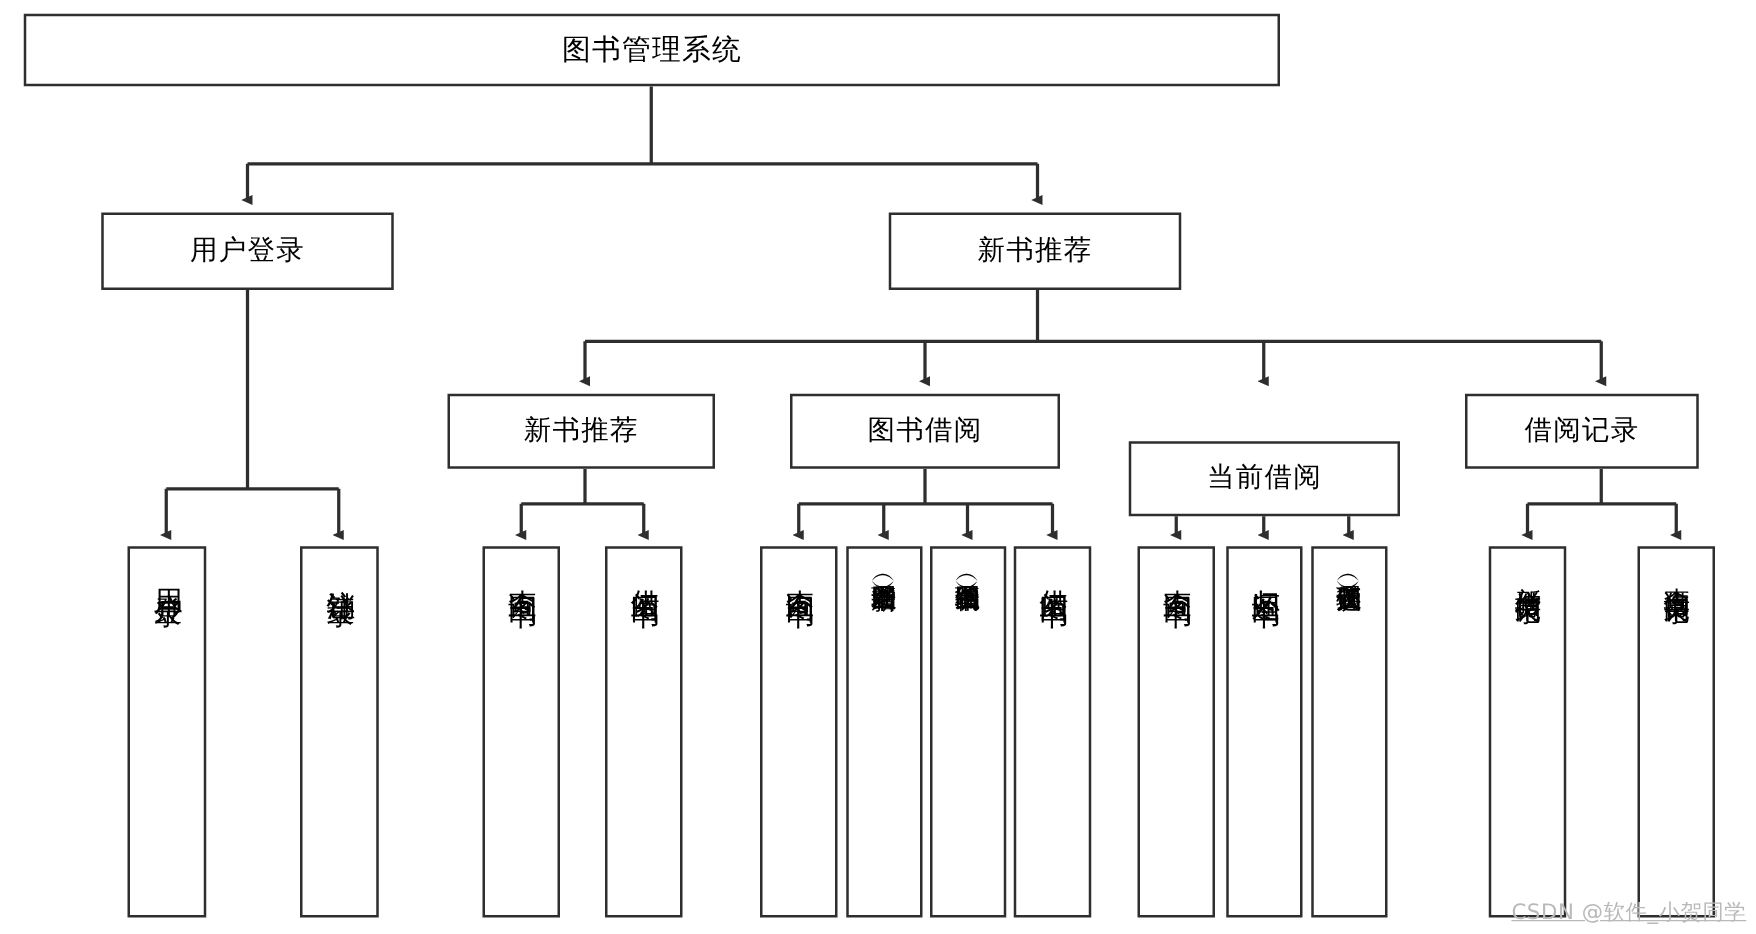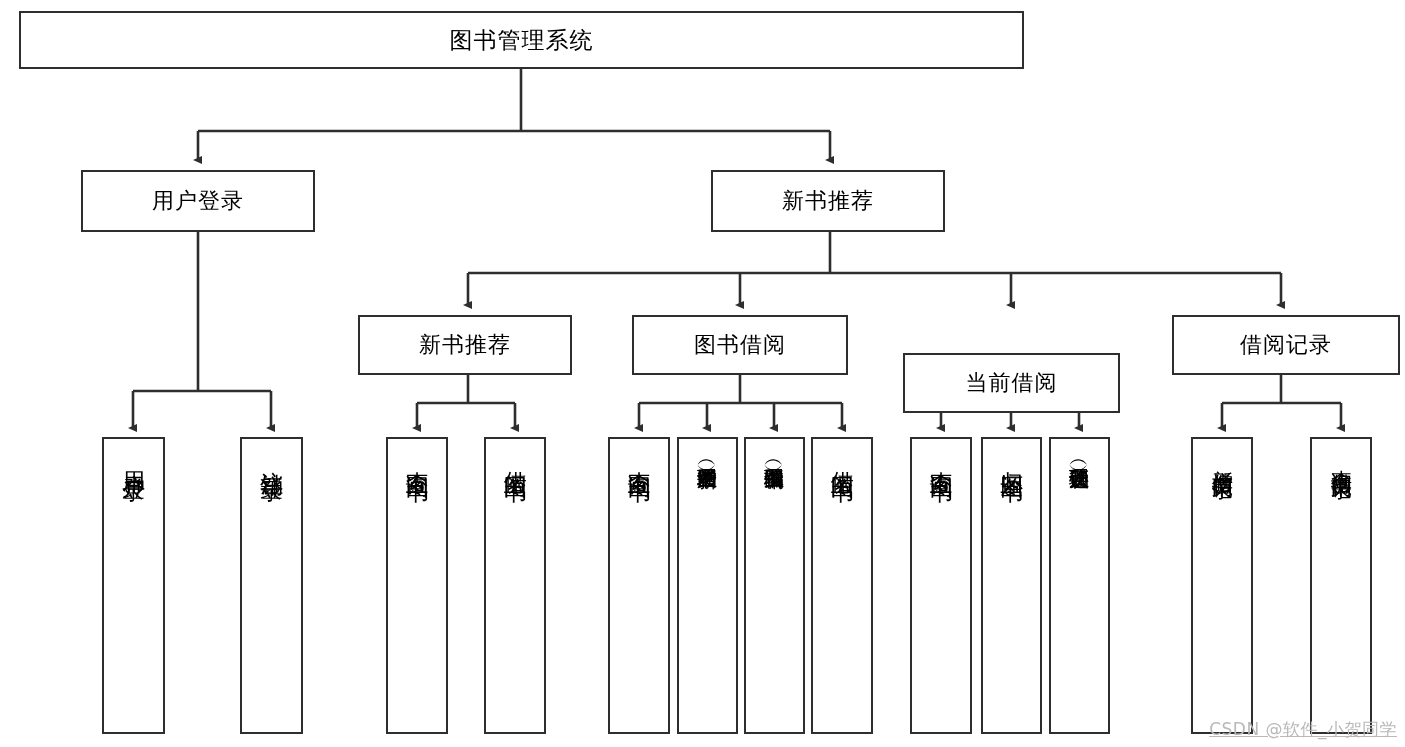--- a/index.html
+++ b/index.html
@@ -157,21 +157,21 @@
   </div>
 
   <div class="node h" style="left:632px; top:315px; width:216px; height:60px;">
     <span class="label">图书借阅</span>
   </div>
 
   <div class="node h" style="left:903px; top:315px; width:217px; height:60px;margin-top:38px;">
     <span class="label">当前借阅</span>
   </div>
 
-  <div class="node h" style="left:1172px; top:315px; width:228px; height:60px;">
+  <div class="node h" style="left:1172px; top:315px; width:187px; height:60px;">
     <span class="label">借阅记录</span>
   </div>
 
   <div class="node v" style="left:102px; top:437px; width:63px; height:297px;">
     <span class="label">用户登录</span>
   </div>
 
   <div class="node v" style="left:240px; top:437px; width:63px; height:297px;">
     <span class="label">注销登录</span>
   </div>

